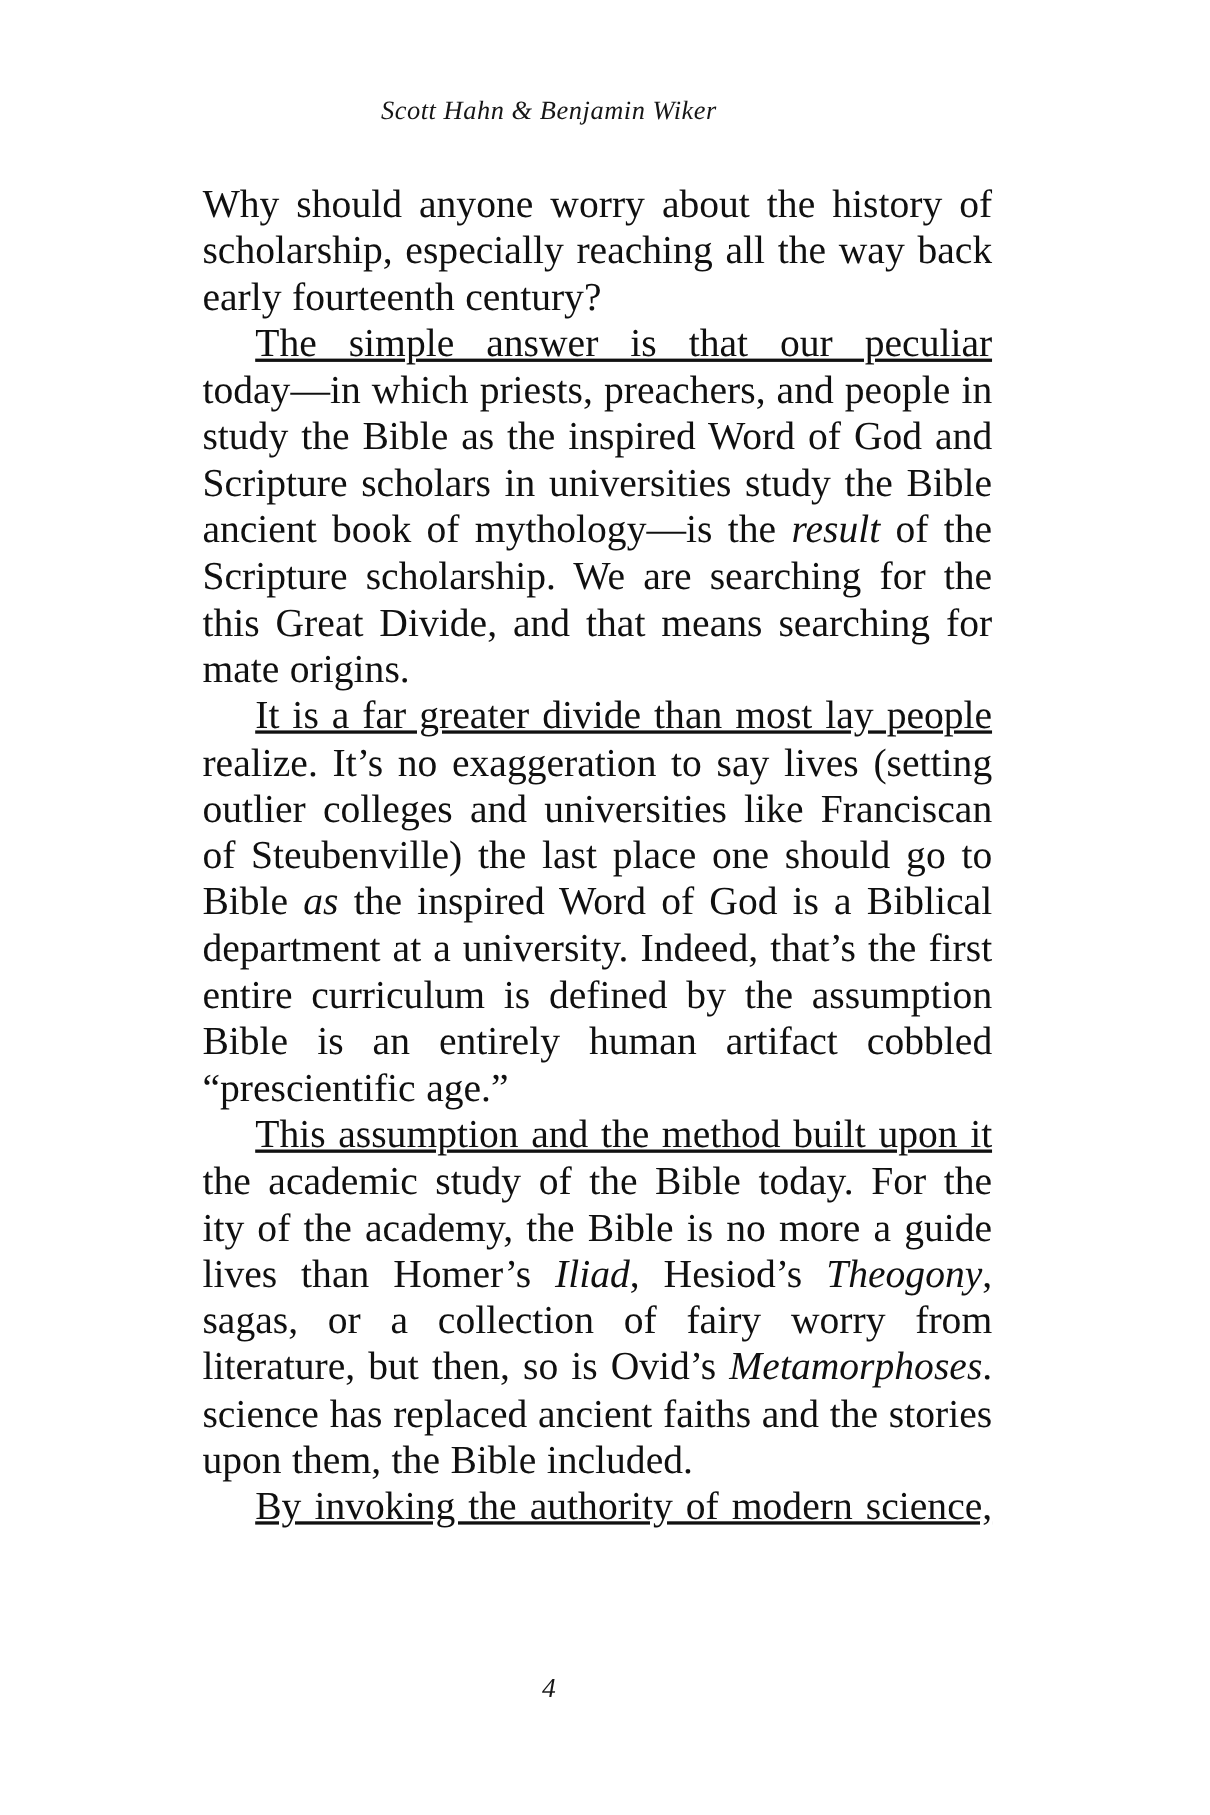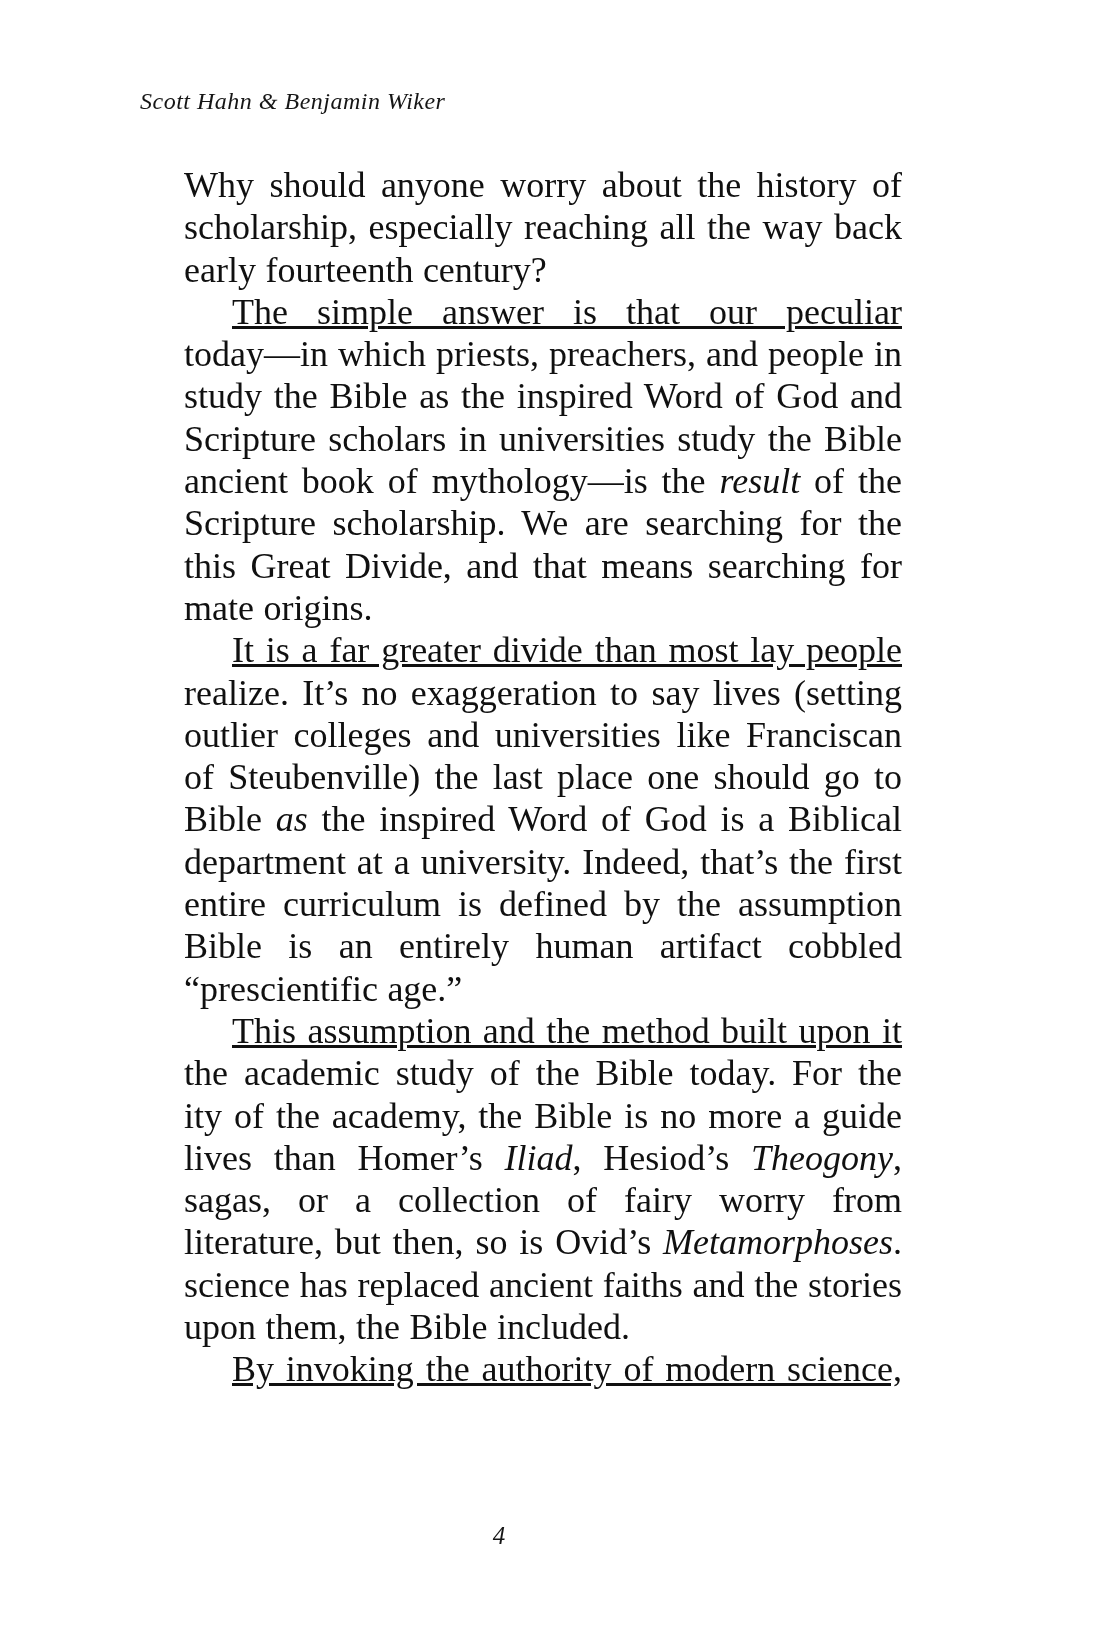--- a/index.html
+++ b/index.html
@@ -15,21 +15,21 @@
   .page {
     position: absolute;
     inset: 0;
     background: #ffffff;
   }
   .running-header {
     position: absolute;
     top: 88px;
     left: 140px;
     width: 718px;
-    text-align: left;
+    text-align: center;
     font-style: italic;
     font-size: 24px;
     letter-spacing: 0.5px;
     color: #161616;
   }
   .page-body {
     position: absolute;
     top: 164px;
     left: 140px;
     width: 718px;

